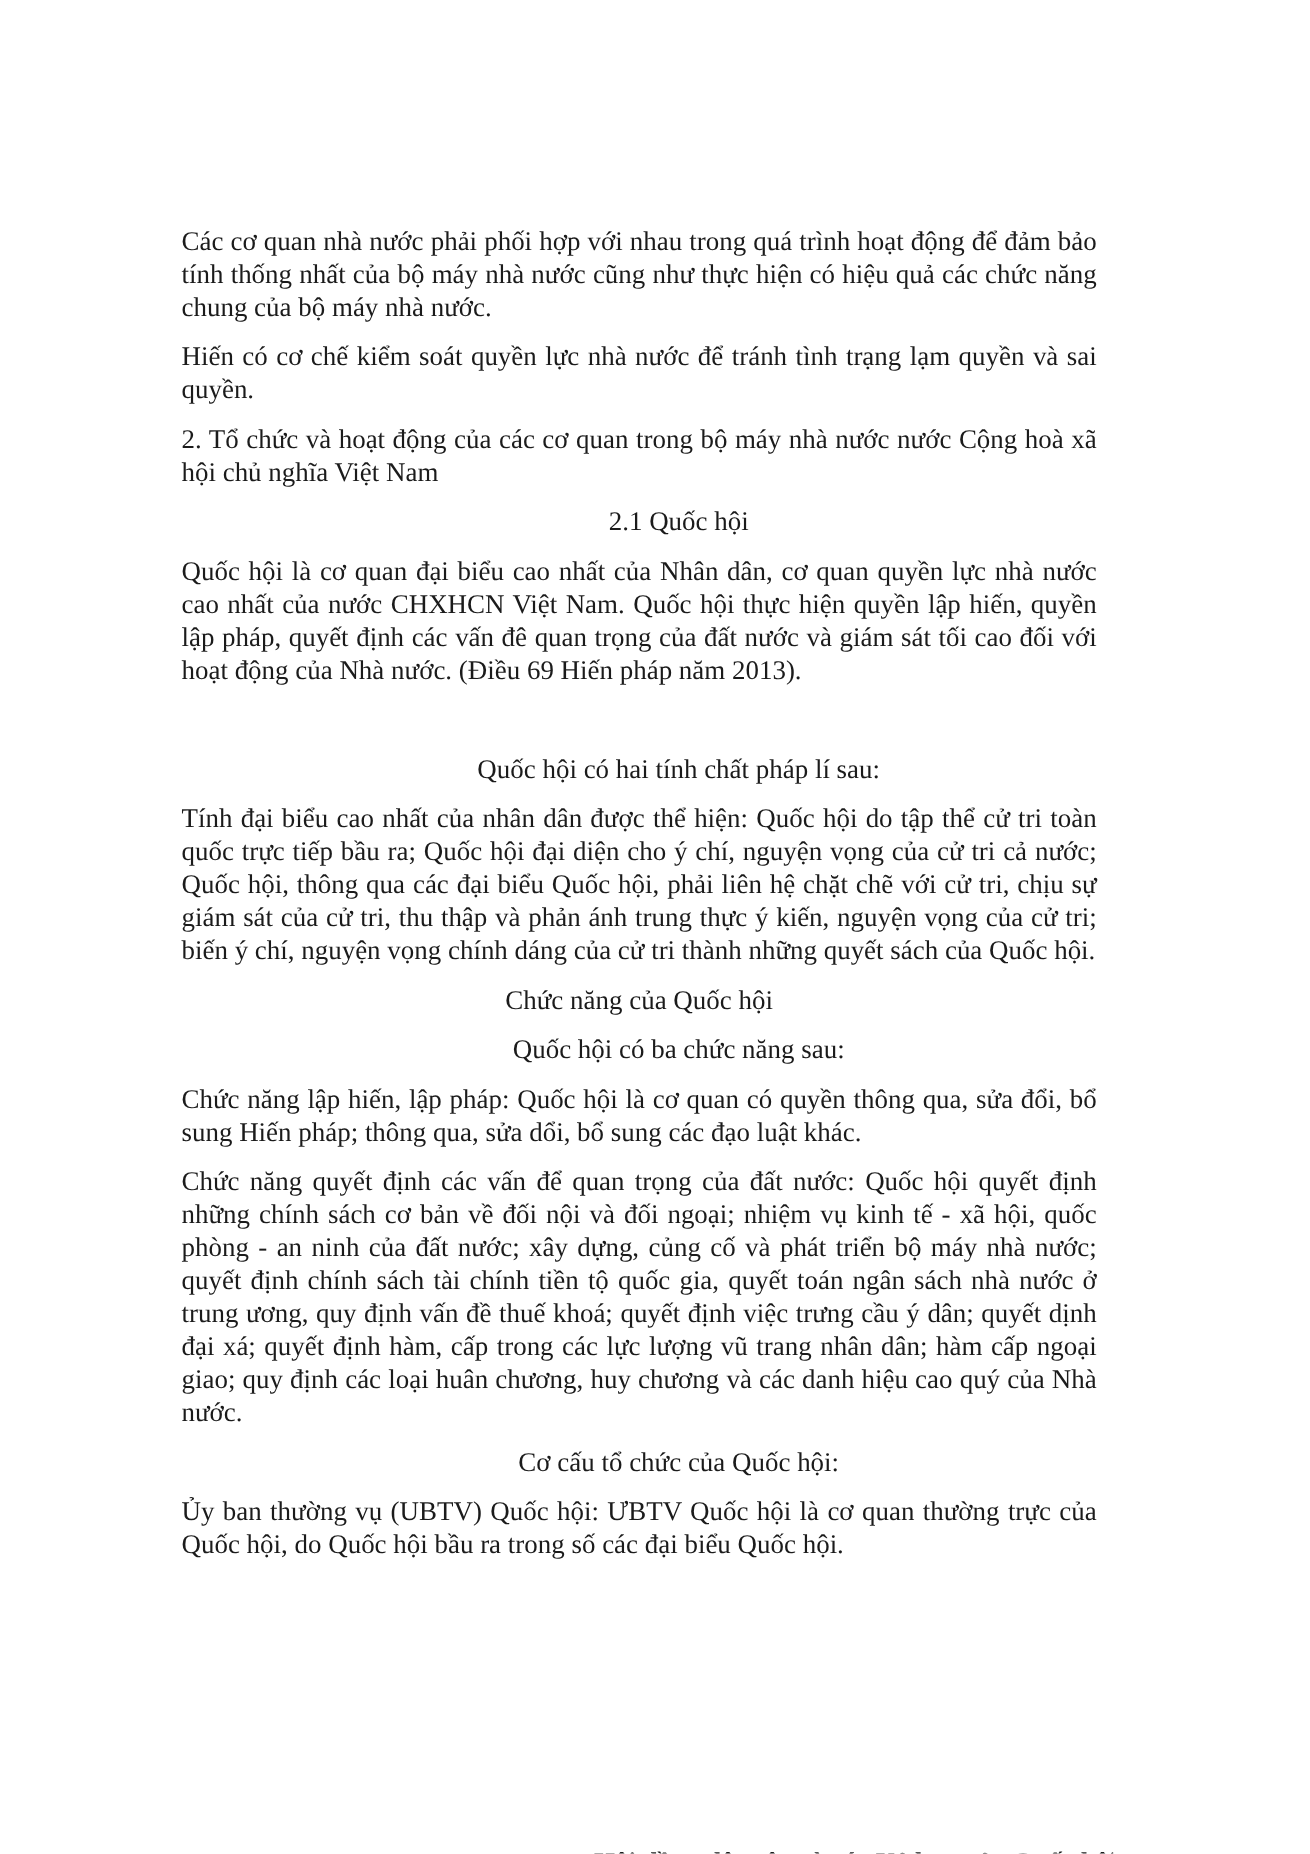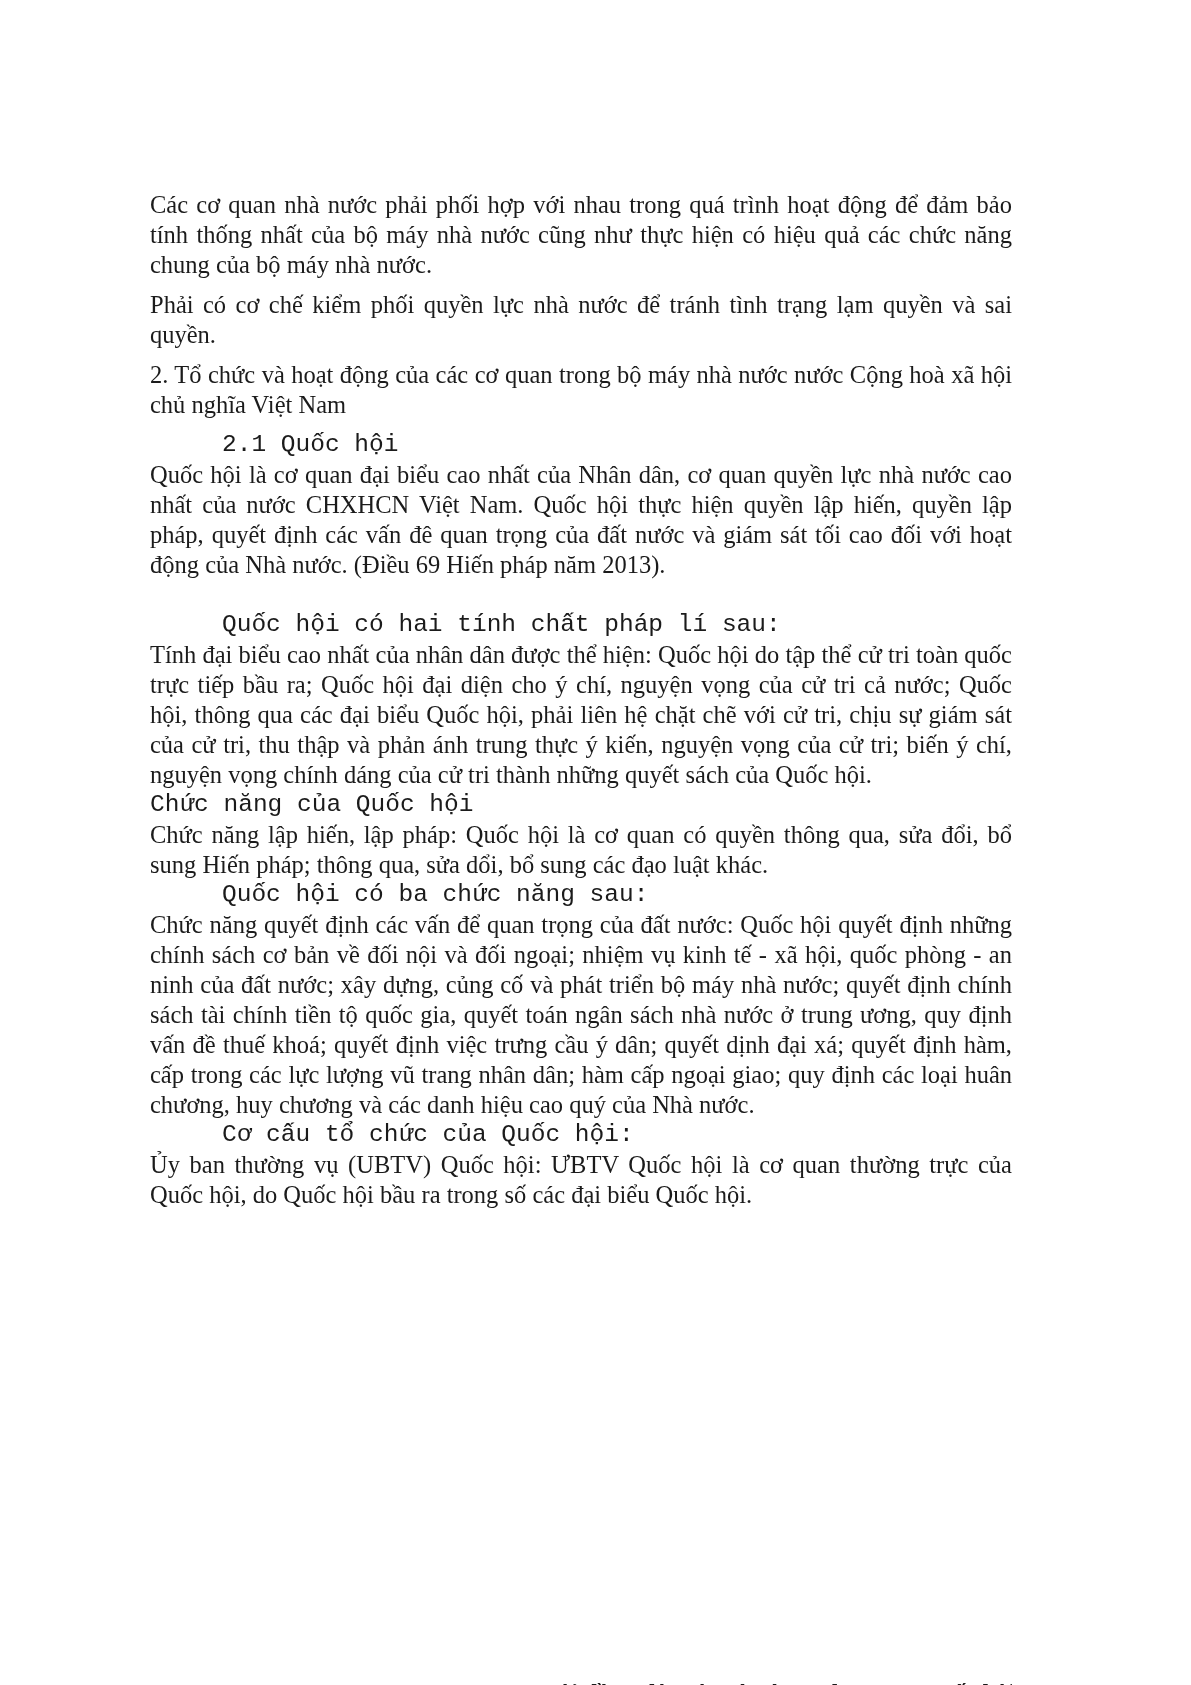--- a/index.html
+++ b/index.html
@@ -17,26 +17,26 @@
   }
   .page-text {
     position: absolute;
     left: 150px;
     top: 190px;
     width: 862px;
     font-size: 24.5px;
     line-height: 30px;
   }
   .para {
-    margin: 0;
+    margin: 15px;
     text-align: justify;
   }
   .mb { margin-bottom: 10px; }
   .ind { text-indent: 72px; }
-  .noj { text-align: left; font-family: Liberation Mono, monospace; }
+  .noj { text-align: center; }
   .spacer { height: 30px; }
   .clip-strip {
     position: absolute;
     left: 540px;
     top: 1679px;
     width: 472px;
     height: 6px;
     overflow: hidden;
     font-size: 24.5px;
     line-height: 30px;
@@ -48,41 +48,41 @@
     font-weight: bold;
   }
 </style>
 </head>
 <body>
 
 <div class="page-text">
 
   <p class="para mb">Các cơ quan nhà nước phải phối hợp với nhau trong quá trình hoạt động để đảm bảo tính thống nhất của bộ máy nhà nước cũng như thực hiện có hiệu quả các chức năng chung của bộ máy nhà nước.</p>
 
-  <p class="para mb">Phải có cơ chế kiểm phối quyền lực nhà nước để tránh tình trạng lạm quyền và sai quyền.</p>
+  <p class="para mb">Hiến có cơ chế kiểm soát quyền lực nhà nước để tránh tình trạng lạm quyền và sai quyền.</p>
 
   <p class="para mb">2. Tổ chức và hoạt động của các cơ quan trong bộ máy nhà nước nước Cộng hoà xã hội chủ nghĩa Việt Nam</p>
 
   <p class="para ind noj">2.1 Quốc hội</p>
 
 
   <p class="para">Quốc hội là cơ quan đại biểu cao nhất của Nhân dân, cơ quan quyền lực nhà nước cao nhất của nước CHXHCN Việt Nam. Quốc hội thực hiện quyền lập hiến, quyền lập pháp, quyết định các vấn đê quan trọng của đất nước và giám sát tối cao đối với hoạt động của Nhà nước. (Điều 69 Hiến pháp năm 2013).</p>
 
   <div class="spacer"></div>
 
   <p class="para ind noj">Quốc hội có hai tính chất pháp lí sau:</p>
 
   <p class="para">Tính đại biểu cao nhất của nhân dân được thể hiện: Quốc hội do tập thể cử tri toàn quốc trực tiếp bầu ra; Quốc hội đại diện cho ý chí, nguyện vọng của cử tri cả nước; Quốc hội, thông qua các đại biểu Quốc hội, phải liên hệ chặt chẽ với cử tri, chịu sự giám sát của cử tri, thu thập và phản ánh trung thực ý kiến, nguyện vọng của cử tri; biến ý chí, nguyện vọng chính dáng của cử tri thành những quyết sách của Quốc hội.</p>
 
 
   <p class="para noj">Chức năng của Quốc hội</p>
 
+  <p class="para ind noj">Quốc hội có ba chức năng sau:</p>
+
   <p class="para">Chức năng lập hiến, lập pháp: Quốc hội là cơ quan có quyền thông qua, sửa đổi, bổ sung Hiến pháp; thông qua, sửa dổi, bổ sung các đạo luật khác.</p>
-
-  <p class="para ind noj">Quốc hội có ba chức năng sau:</p>
 
   <p class="para">Chức năng quyết định các vấn để quan trọng của đất nước: Quốc hội quyết định những chính sách cơ bản về đối nội và đối ngoại; nhiệm vụ kinh tế - xã hội, quốc phòng - an ninh của đất nước; xây dựng, củng cố và phát triển bộ máy nhà nước; quyết định chính sách tài chính tiền tộ quốc gia, quyết toán ngân sách nhà nước ở trung ương, quy định vấn đề thuế khoá; quyết định việc trưng cầu ý dân; quyết dịnh đại xá; quyết định hàm, cấp trong các lực lượng vũ trang nhân dân; hàm cấp ngoại giao; quy định các loại huân chương, huy chương và các danh hiệu cao quý của Nhà nước.</p>
 
 
   <p class="para ind noj">Cơ cấu tổ chức của Quốc hội:</p>
 
   <p class="para">Ủy ban thường vụ (UBTV) Quốc hội: ƯBTV Quốc hội là cơ quan thường trực của Quốc hội, do Quốc hội bầu ra trong số các đại biểu Quốc hội.</p>
 
 </div>
 

